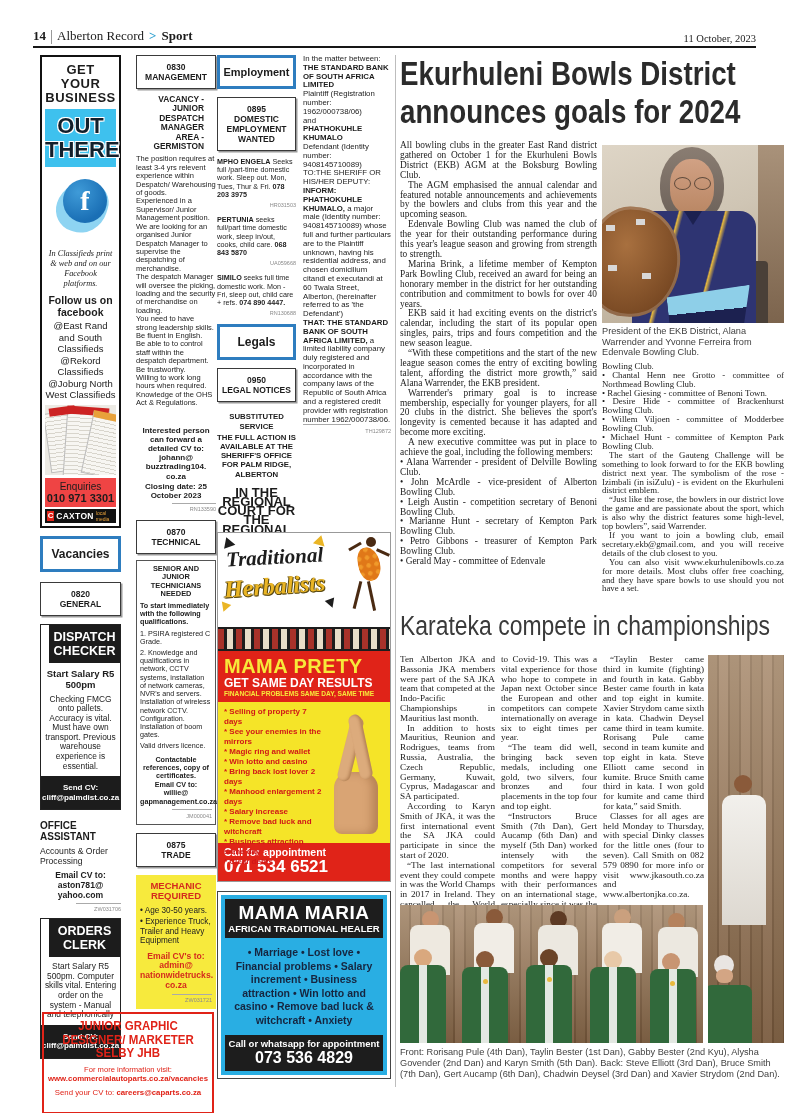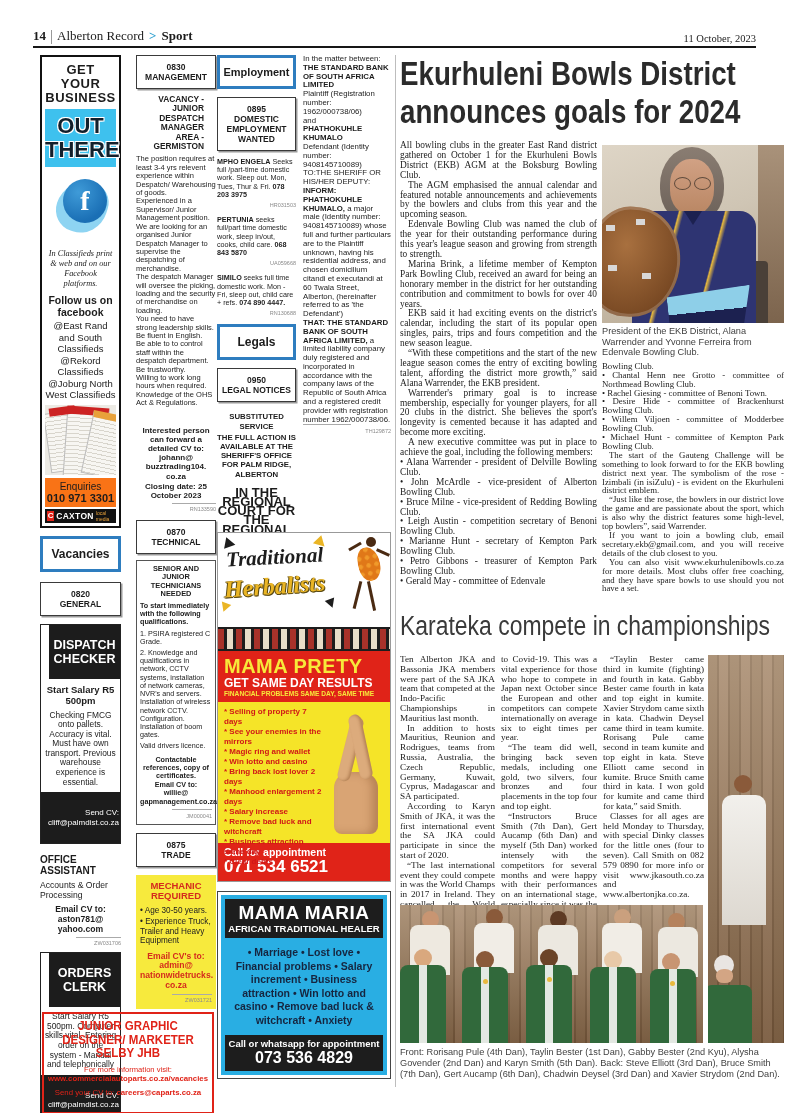--- a/index.html
+++ b/index.html
@@ -21,25 +21,25 @@
   .colA{position:absolute;left:40px;top:55px;width:81px;}
   .colB{position:absolute;left:136px;top:55px;width:80px;}
   .colC{position:absolute;left:217px;top:55px;width:79px;}
   .colD{position:absolute;left:303px;top:55px;width:88px;font-size:7.8px;line-height:8.8px;}
   .adcol{position:absolute;left:217px;top:532px;width:174px;}
   .cat{border:1.5px solid #3a3a3a;box-shadow:1.5px 1.5px 0 #9a9a9a;text-align:center;
        font-weight:bold;font-size:8.5px;line-height:10px;padding:6px 1px;}
   .bluebox{border:3px solid #2e7dbf;text-align:center;font-weight:bold;font-size:12px;padding:8px 0;}
   .blackad{border:1px solid #222;}
   .blackad .hd{background:#1c1c1c;color:#fff;font-weight:bold;font-size:12.5px;line-height:14px;
-               text-align:center;padding:13px 2px;margin-left:8px;}
+               text-align:center;padding:5px 2px;margin-left:8px;}
   .blackad .bd{padding:5px 3px;text-align:center;font-size:8.4px;line-height:9.6px;}
   .blackad .sal{font-weight:bold;font-size:9.5px;line-height:11px;margin-bottom:5px;}
-  .blackad .ft{background:#1c1c1c;color:#fff;text-align:right;font-size:8px;line-height:9.5px;
-               padding:16px 1px;font-weight:normal;}
+  .blackad .ft{background:#1c1c1c;color:#fff;text-align:center;font-size:8px;line-height:9.5px;
+               padding:7px 1px;font-weight:bold;}
   .ref{display:block;text-align:right;font-size:5.5px;color:#8a8a8a;font-weight:normal;margin-top:2px;}
   .refline{border-top:1px solid #aaa;width:55%;margin-left:auto;margin-top:3px;}
   
   .promo{border:2px solid #111;padding:3px;}
   .gyb{font-weight:bold;font-size:13px;line-height:14px;text-align:center;padding-top:3px;letter-spacing:.5px;}
   .outthere{background:#3ec1ee;margin:4px 0;padding:5px 0;text-align:center;font-weight:bold;
             font-size:22px;line-height:24px;color:#12202c;
             text-shadow:1px 1px 0 #fff,-1px -1px 0 #fff,1px -1px 0 #fff,-1px 1px 0 #fff;}
   .fbwrap{height:78px;position:relative;}
   .fbswoosh{position:absolute;left:12px;top:10px;width:50px;height:52px;background:#8ed4f2;
@@ -47,21 +47,21 @@
   .fbcircle{position:absolute;left:18px;top:8px;width:44px;height:44px;border-radius:50%;
             background:radial-gradient(circle at 35% 30%,#3f9bd8,#1a6fb5 70%);display:flex;
             align-items:center;justify-content:center;color:#fff;
             font-family:"Liberation Serif",serif;font-weight:bold;font-size:28px;}
   .tagline{font-family:"Liberation Serif",serif;font-style:italic;font-size:8.3px;line-height:10px;
            text-align:center;padding:0 2px;}
   .follow{font-weight:bold;font-size:10.5px;line-height:12px;text-align:center;margin-top:5px;}
   .handles{font-size:9.5px;line-height:11.5px;text-align:center;margin-top:2px;}
   .collage{height:70px;margin-top:4px;position:relative;background:#eceae4;overflow:hidden;}
   .np{position:absolute;background:repeating-linear-gradient(#f7f6f2 0 3px,#d8d5cc 3px 4px);border:1px solid #bbb;}
-  .enq{background:#f97316;text-align:center;padding:3px 0;margin-top:3px;}
+  .enq{background:#ef4444;text-align:center;padding:3px 0;margin-top:3px;}
   .enq .l1{font-size:10px;}
   .enq .l2{font-weight:bold;font-size:11px;}
   .caxton{background:#111;height:14px;display:flex;align-items:center;gap:2px;padding:0 2px;margin-top:2px;}
   .cx-c{background:#e02318;color:#fff;font-weight:bold;font-size:8px;width:10px;height:10px;
         display:flex;align-items:center;justify-content:center;}
   .cx-t{color:#fff;font-weight:bold;font-size:8.5px;letter-spacing:.3px;}
   .cx-s{color:#e8a13a;font-size:5px;}
   .plainad-title{font-weight:bold;font-size:10px;text-align:left;}
   .plainad-body{font-size:8.6px;line-height:10px;margin-top:4px;}
   .plainad-email{font-size:8.6px;line-height:10px;text-align:center;font-weight:bold;margin-top:4px;}
@@ -469,21 +469,20 @@
           <p>Edenvale Bowling Club was named the club of the year for their outstanding performance during this year's league season and growing from strength to strength.</p>
           <p>Marina Brink, a lifetime member of Kempton Park Bowling Club, received an award for being an honorary member in the district for her outstanding contribution and commitment to bowls for over 40 years.</p>
           <p>EKB said it had exciting events on the district's calendar, including the start of its popular open singles, pairs, trips and fours competition and the new season league.</p>
           <p>“With these competitions and the start of the new league season comes the entry of exciting bowling talent, affording the district more growth,” said Alana Warrender, the EKB president.</p>
           <p>Warrender's primary goal is to increase membership, especially for younger players, for all 20 clubs in the district. She believes the sport's longevity is cemented because it has adapted and become more exciting.</p>
           <p>A new executive committee was put in place to achieve the goal, including the following members:</p>
         </div>
       <div class="blt">
           <div>• Alana Warrender - president of Delville Bowling Club.</div>
           <div>• John McArdle - vice-president of Alberton Bowling Club.</div>
-          <div>• Bruce Milne - vice-president of Redding Bowling Club.</div>
           <div>• Leigh Austin - competition secretary of Benoni Bowling Club.</div>
           <div>• Marianne Hunt - secretary of Kempton Park Bowling Club.</div>
           <div>• Petro Gibbons - treasurer of Kempton Park Bowling Club.</div>
           <div>• Gerald May - committee of Edenvale</div>
         </div>
     </div>
 
     <div class="b-right">
       <div class="bphoto">
         <div class="shape" style="right:0;top:0;width:26px;height:178px;background:linear-gradient(#a9927a,#7c644d);"></div>

